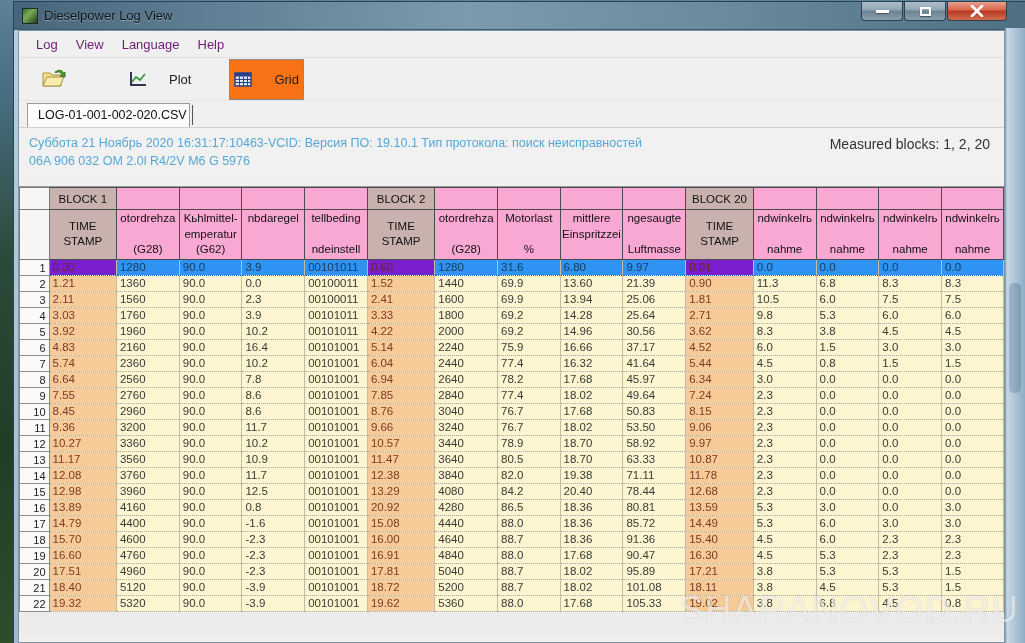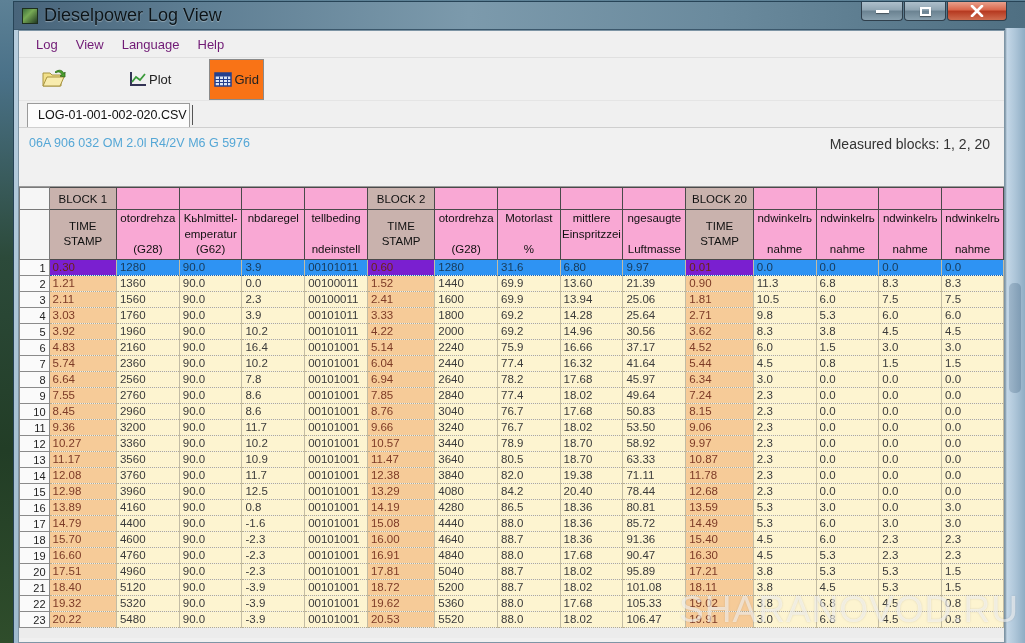--- a/index.html
+++ b/index.html
@@ -7,34 +7,34 @@
   body { position:relative; background:linear-gradient(180deg,#5d8196 0%,#4a7188 12%,#2c4a3a 40%,#223d26 70%,#2f4d2b 100%); }
 
   
   .window { position:absolute; left:14px; top:2px; width:1011px; height:641px;
             background:linear-gradient(180deg,#b9cfdf,#9fbacd); box-shadow:0 0 0 1px #274457; }
   .titlebar { position:absolute; left:0; top:0; right:0; height:28px;
     background:linear-gradient(90deg,#48647a 0%,#5e7e93 18%,#7c9aac 45%,#6a8a9d 70%,#4f6f82 100%);
     display:flex; align-items:center; border-bottom:1px solid #3c586c; }
   .titlebar .app-icon { width:16px; height:16px; margin:0 6px 0 8px;
     background:linear-gradient(135deg,#3c6e3c 0%,#77aa55 40%,#223a22 100%); border:1px solid #1d2e1d; }
-  .title-text { font-size:18px; color:#0c1418; text-shadow:0 1px 1px rgba(255,255,255,.35); }
+  .title-text { font-size:13px; color:#0c1418; text-shadow:0 1px 1px rgba(255,255,255,.35); }
   .winbtns { position:absolute; right:18px; top:0; display:flex; }
   .winbtn { width:42px; height:19px; border:1px solid #2f3f4c; border-top:none; display:flex; align-items:center; justify-content:center;
     background:linear-gradient(180deg,#aebfcb 0%,#8fa4b2 45%,#6a8291 50%,#89a0ae 100%); border-radius:0 0 4px 4px; margin-left:1px; }
   .winbtn.close { width:60px; background:linear-gradient(180deg,#e8a08c 0%,#d9654a 45%,#b5381f 50%,#cf6c4f 100%); }
   .glyph-min { width:13px; height:3px; background:#fff; box-shadow:0 1px 1px rgba(0,0,0,.4); }
   .glyph-max { width:11px; height:9px; border:2px solid #fff; box-shadow:0 1px 1px rgba(0,0,0,.4); }
 
   
   .wbody { position:absolute; left:4px; top:28px; width:987px; height:613px; background:#f0f0f0; border:1px solid #7e95a5; }
   .menubar { height:27px; background:#f0f0f0; border-bottom:1px solid #e0e0e0; display:flex; align-items:center; padding-left:8px; }
   .menu-item { font-size:13px; color:#701a75; padding:4px 9px; }
   .toolbar { height:43px; background:#f0f0f0; display:flex; align-items:center; border-bottom:1px solid #e5e5e5; }
-  .tbtn { display:flex; align-items:center; gap:2px; font-size:13px; color:#222; padding:6px 10px; }
+  .tbtn { display:flex; align-items:center; gap:22px; font-size:13px; color:#222; padding:6px 10px; }
   .tbtn.open { margin-left:12px; }
   .tbtn.plot { margin-left:42px; }
   .tbtn.grid-active { margin-left:28px; background:#f97316; border:1px solid #8a8a8a; height:41px; padding:6px 4px; }
   .tabstrip { height:26px; background:#f0f0f0; display:flex; align-items:flex-end; padding-left:8px; }
   .tab { background:#fcfcfc; border:1px solid #9a9a9a; border-bottom:none; font-size:12.5px; color:#111; padding:4px 2px 5px 10px; }
   .tab-cursor { width:1px; height:20px; background:#555; margin-left:2px; margin-bottom:2px; }
   .infopanel { height:55px; background:#f1f1f1; border-top:1px solid #cfcfcf; position:relative; padding:6px 10px 0 10px; }
   .info-line { font-size:12.5px; color:#55a7d6; line-height:18px; white-space:nowrap; }
   .measured { position:absolute; right:14px; top:8px; font-size:14px; color:#333; }
 
@@ -122,20 +122,21 @@
         <span>Grid</span>
       </div>
     </div>
 
     <div class="tabstrip">
       <div class="tab">LOG-01-001-002-020.CSV</div>
       <div class="tab-cursor"></div>
     </div>
 
     <div class="infopanel">
+      <div class="info-line">Суббота 21 Ноябрь 2020 16:31:17:10463-VCID: Версия ПО: 19.10.1 Тип протокола: поиск неисправностей</div>
       <div class="info-line">06A 906 032 OM  2.0l R4/2V M6   G   5976</div>
       <div class="measured">Measured blocks: 1, 2, 20</div>
     </div>
 
     <div class="gridwrap">
       <table id="grid-table">
           <colgroup>
             <col style="width: 30px;">
             <col style="width: 68px;">
             <col style="width: 63px;">
@@ -549,21 +550,21 @@
               <td>0.0</td>
               <td>0.0</td>
             </tr>
             <tr>
               <th class="rownum">16</th>
               <td class="ts">13.89</td>
               <td>4160</td>
               <td>90.0</td>
               <td>0.8</td>
               <td>00101001</td>
-              <td class="ts">14.19</td>
+              <td class="ts">20.92</td>
               <td>4280</td>
               <td>86.5</td>
               <td>18.36</td>
               <td>80.81</td>
               <td class="ts">13.59</td>
               <td>5.3</td>
               <td>3.0</td>
               <td>0.0</td>
               <td>3.0</td>
             </tr>
@@ -668,38 +669,20 @@
               <td>5360</td>
               <td>88.0</td>
               <td>17.68</td>
               <td>105.33</td>
               <td class="ts">19.02</td>
               <td>3.8</td>
               <td>6.8</td>
               <td>4.5</td>
               <td>0.8</td>
             </tr>
-            <tr>
-              <th class="rownum">23</th>
-              <td class="ts">20.22</td>
-              <td>5480</td>
-              <td>90.0</td>
-              <td>-3.9</td>
-              <td>00101001</td>
-              <td class="ts">20.53</td>
-              <td>5520</td>
-              <td>88.0</td>
-              <td>18.02</td>
-              <td>106.47</td>
-              <td class="ts">19.91</td>
-              <td>3.0</td>
-              <td>6.8</td>
-              <td>4.5</td>
-              <td>0.8</td>
-            </tr>
           </tbody>
         </table>
     </div>
 
   </div>
 
   <div class="scrollstrip">
     <div class="scrollthumb"></div>
   </div>
 </div>

